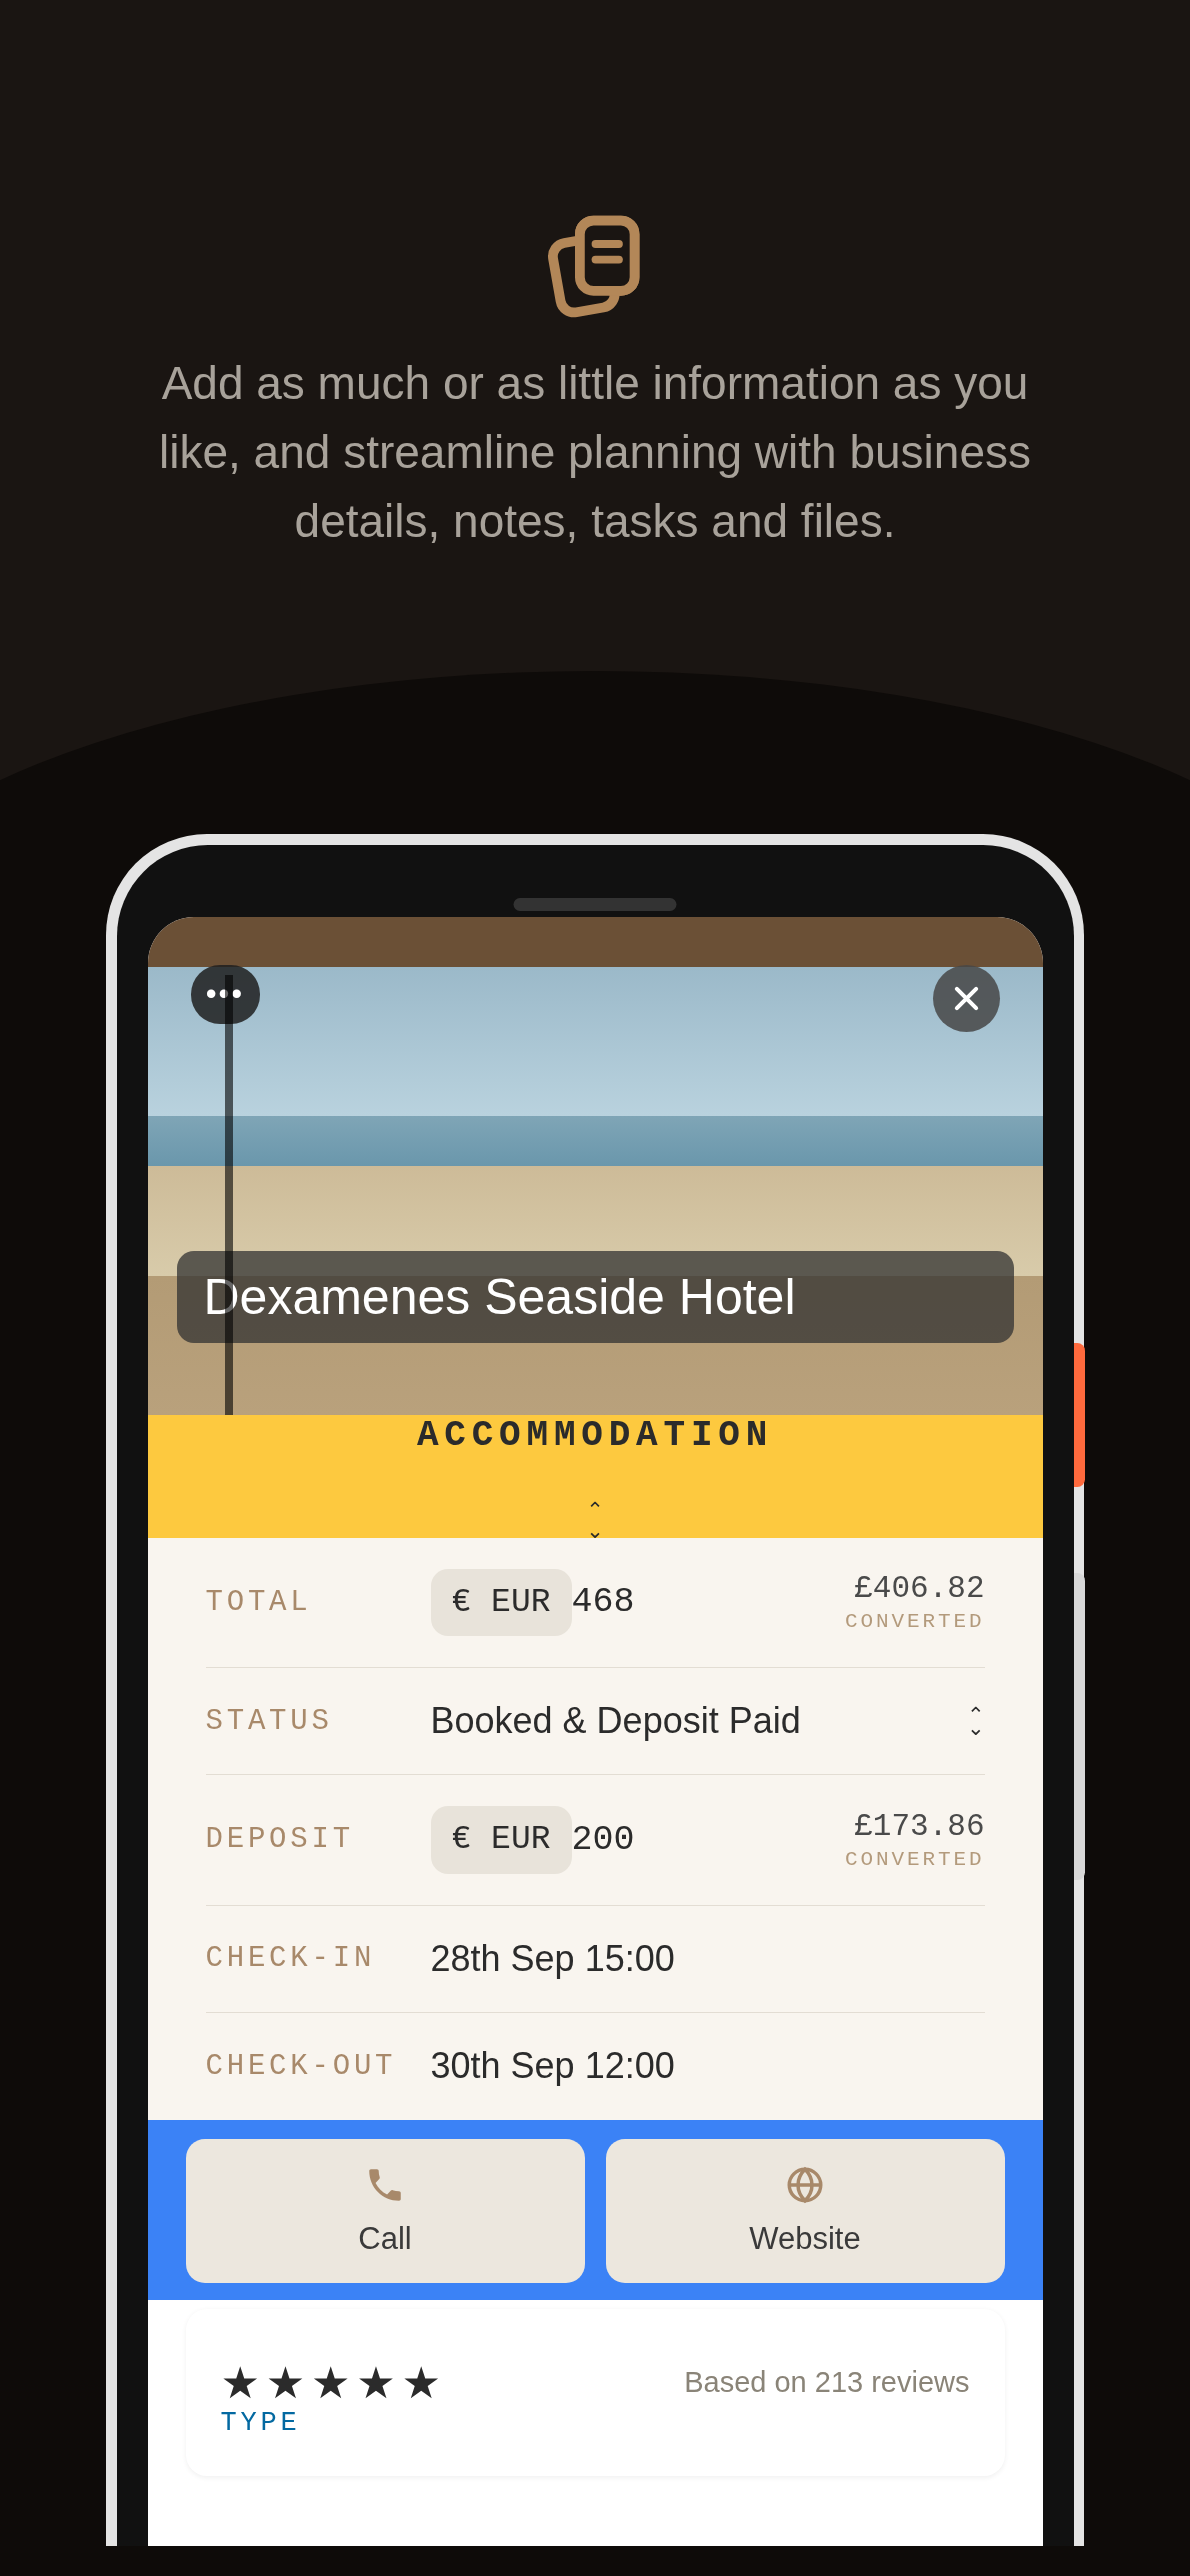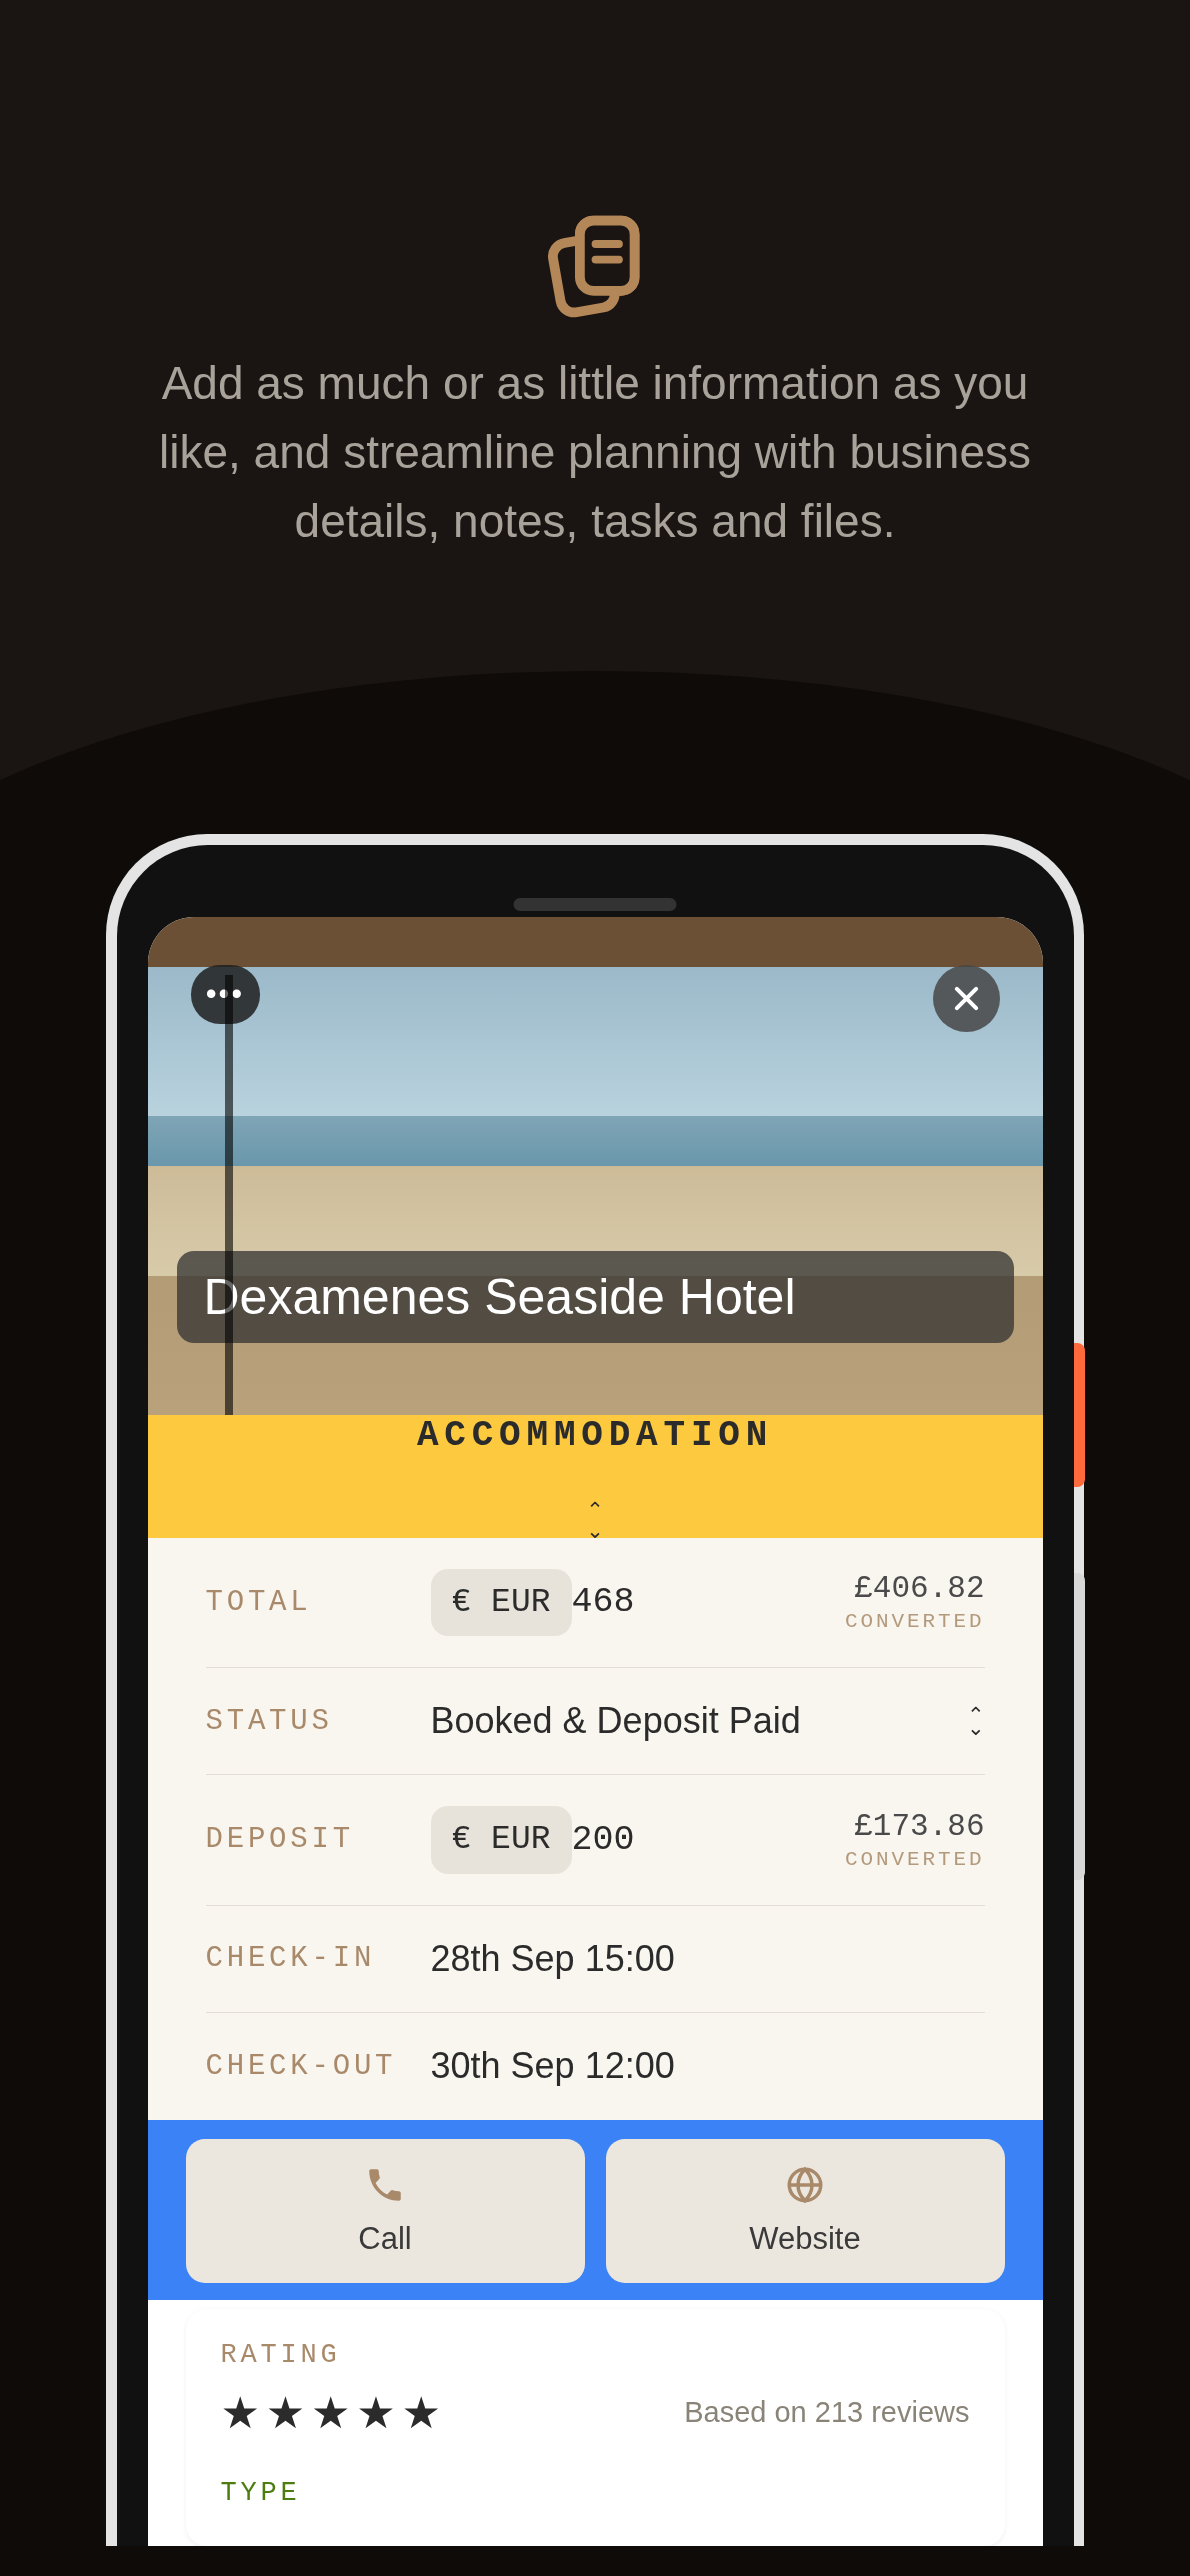--- a/index.html
+++ b/index.html
@@ -297,22 +297,21 @@
     align-items: center;
     justify-content: space-between;
     margin-top: 17px;
   }
   .stars { font-size: 44px; color: #2b2b2b; letter-spacing: 5.8px;}
   .reviews { font-size: 29px; color: #8a8478; }
   .type-label{
     font-family: 'Courier New', monospace;
     font-size: 27px;
     letter-spacing: 3.8px;
-    color: #4d7c0f;
-    margin-top: 40px;
+    color: #0369a1;
   }
 </style>
 </head>
 <body>
 
 <div class="bg-arc"></div>
 
 <div class="promo">
   <span class="promo-icon">
     <svg width="125" height="125" viewBox="0 0 64 64" fill="none">
@@ -411,21 +410,20 @@
               <svg width="42" height="42" viewBox="0 0 24 24">
                   <circle cx="12" cy="12" r="9" fill="none" stroke="#a8896a" stroke-width="2"></circle>
                   <path d="M3 12h18M12 3c2.5 2.5 4 5.5 4 9s-1.5 6.5-4 9c-2.5-2.5-4-5.5-4-9s1.5-6.5 4-9z" fill="none" stroke="#a8896a" stroke-width="2"></path>
                 </svg>
             </span>
             <span class="act-label">Website</span>
           </div>
         </div>
 
         <div class="card">
-          <div class="card-label">RATING</div>
           <div class="rating-row">
             <span class="stars">★★★★★</span>
             <span class="reviews">Based on 213 reviews</span>
           </div>
           <div class="type-label">TYPE</div>
         </div>
 
       </div>
     </div>
   </div>

